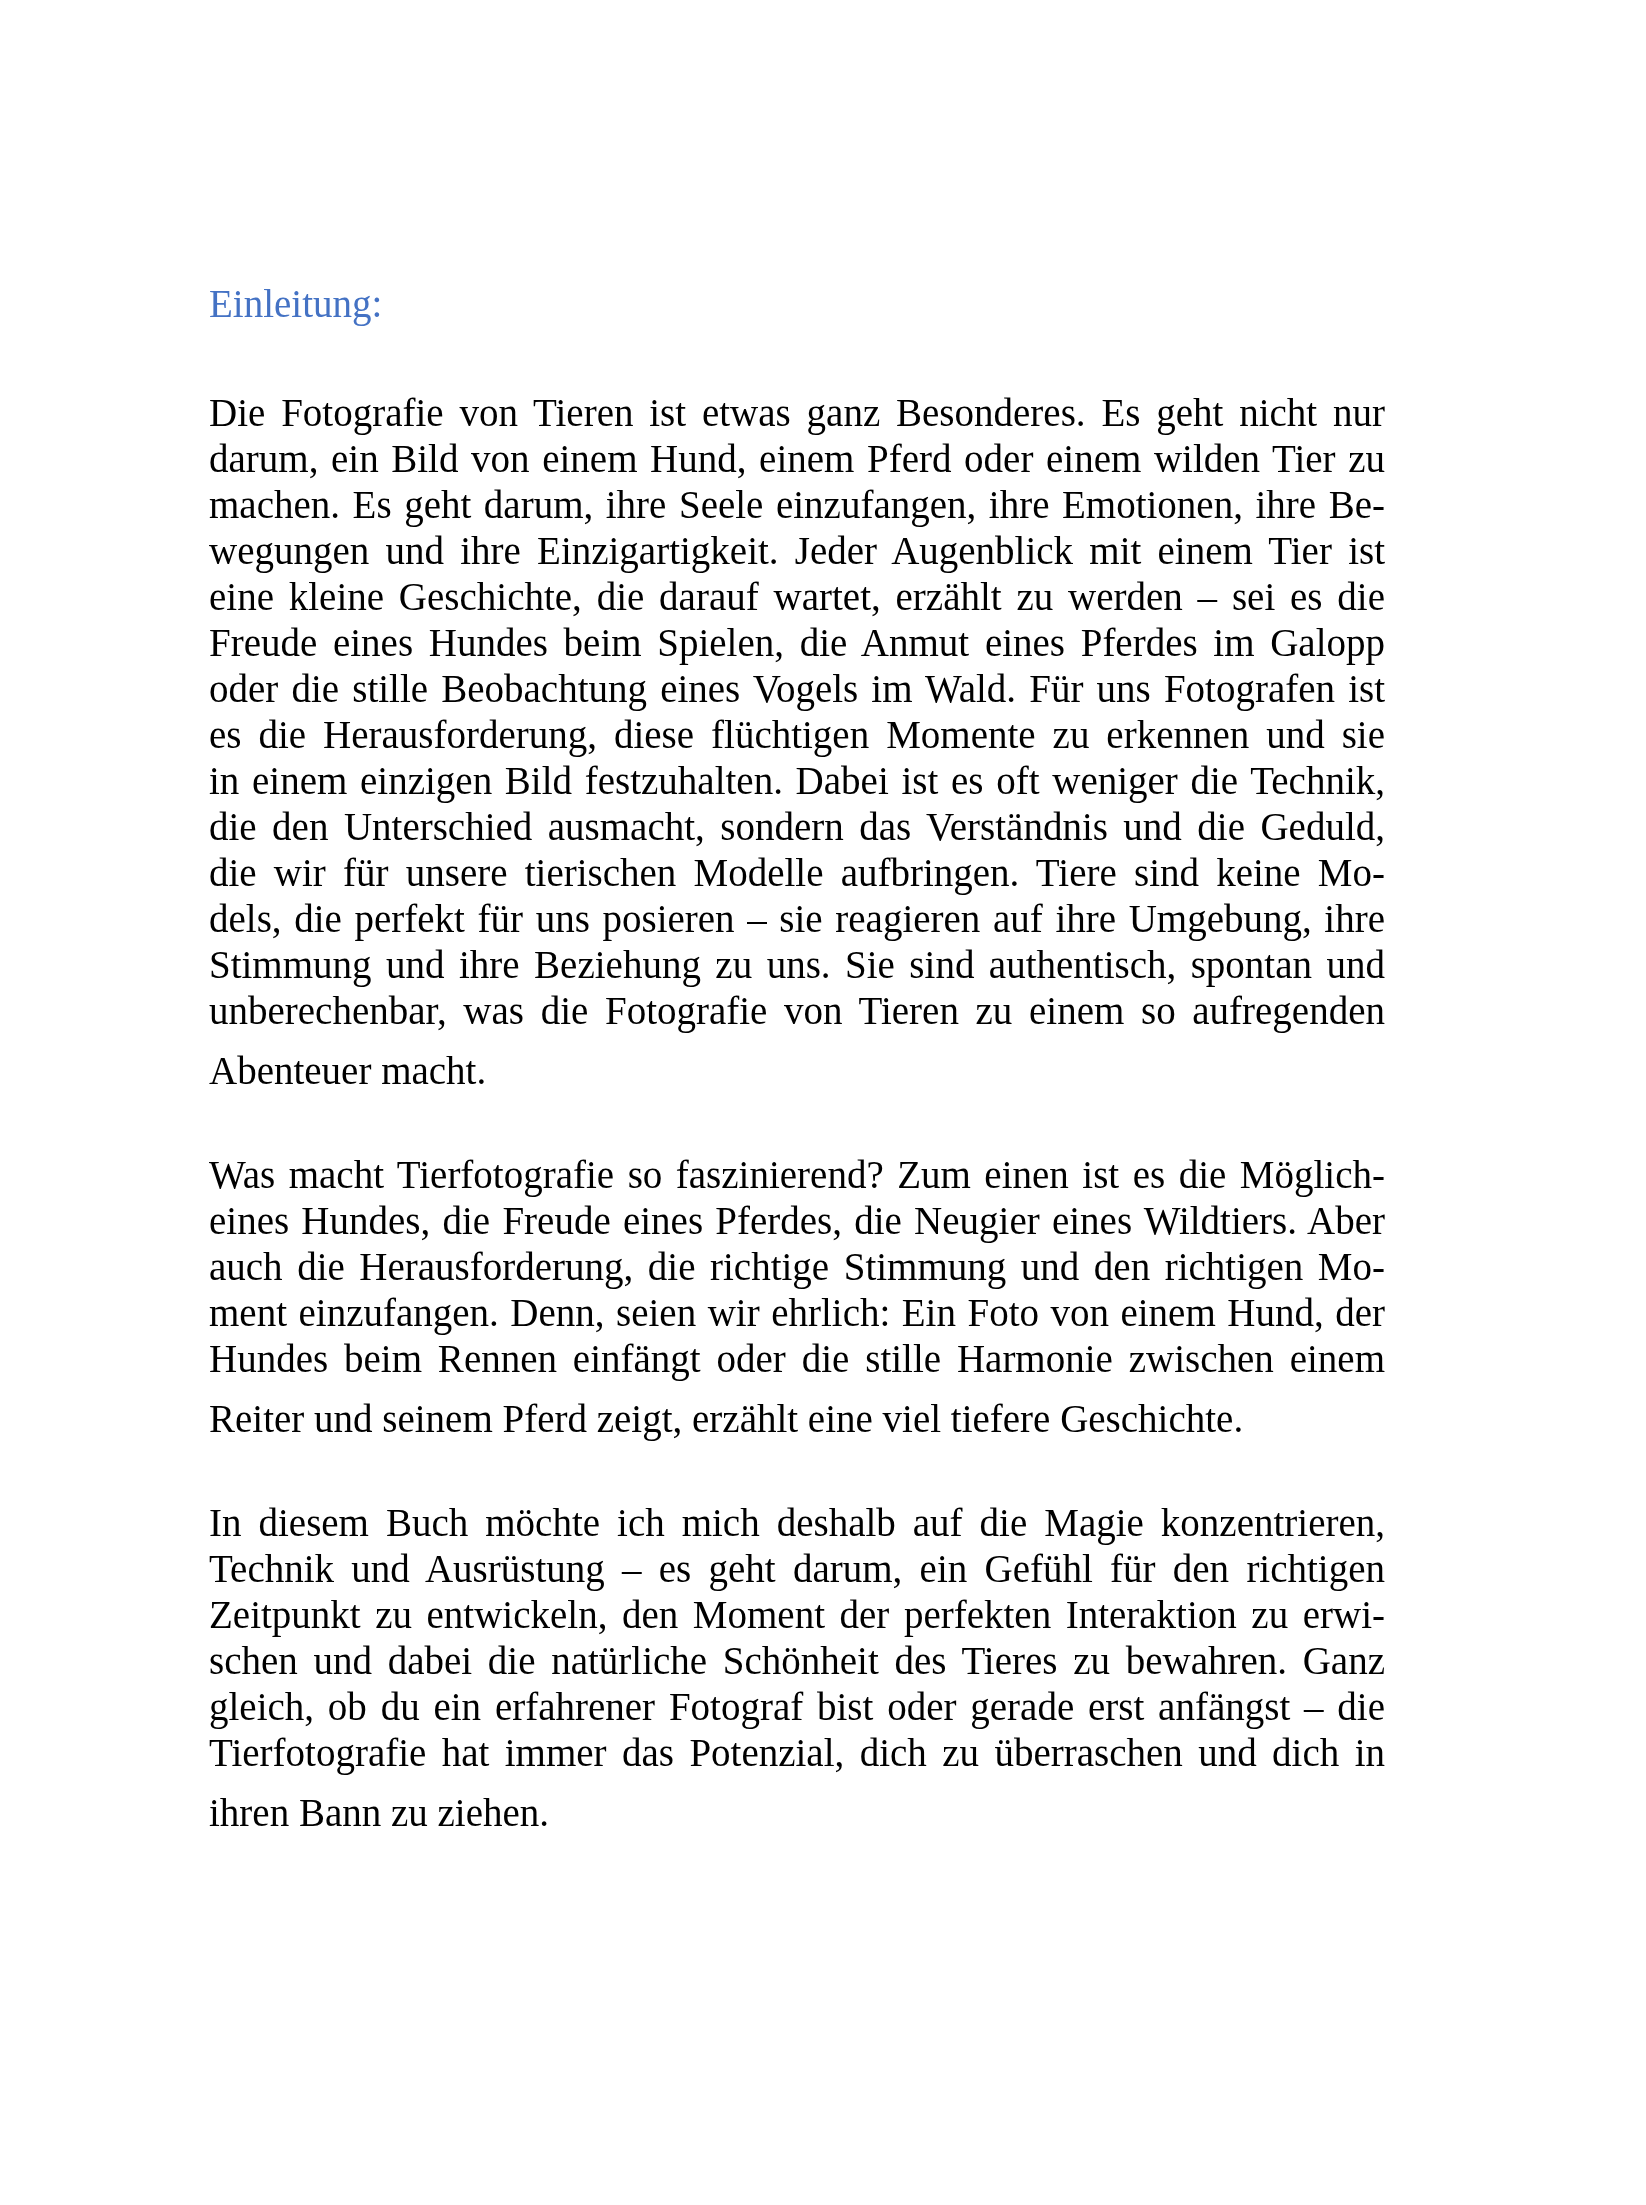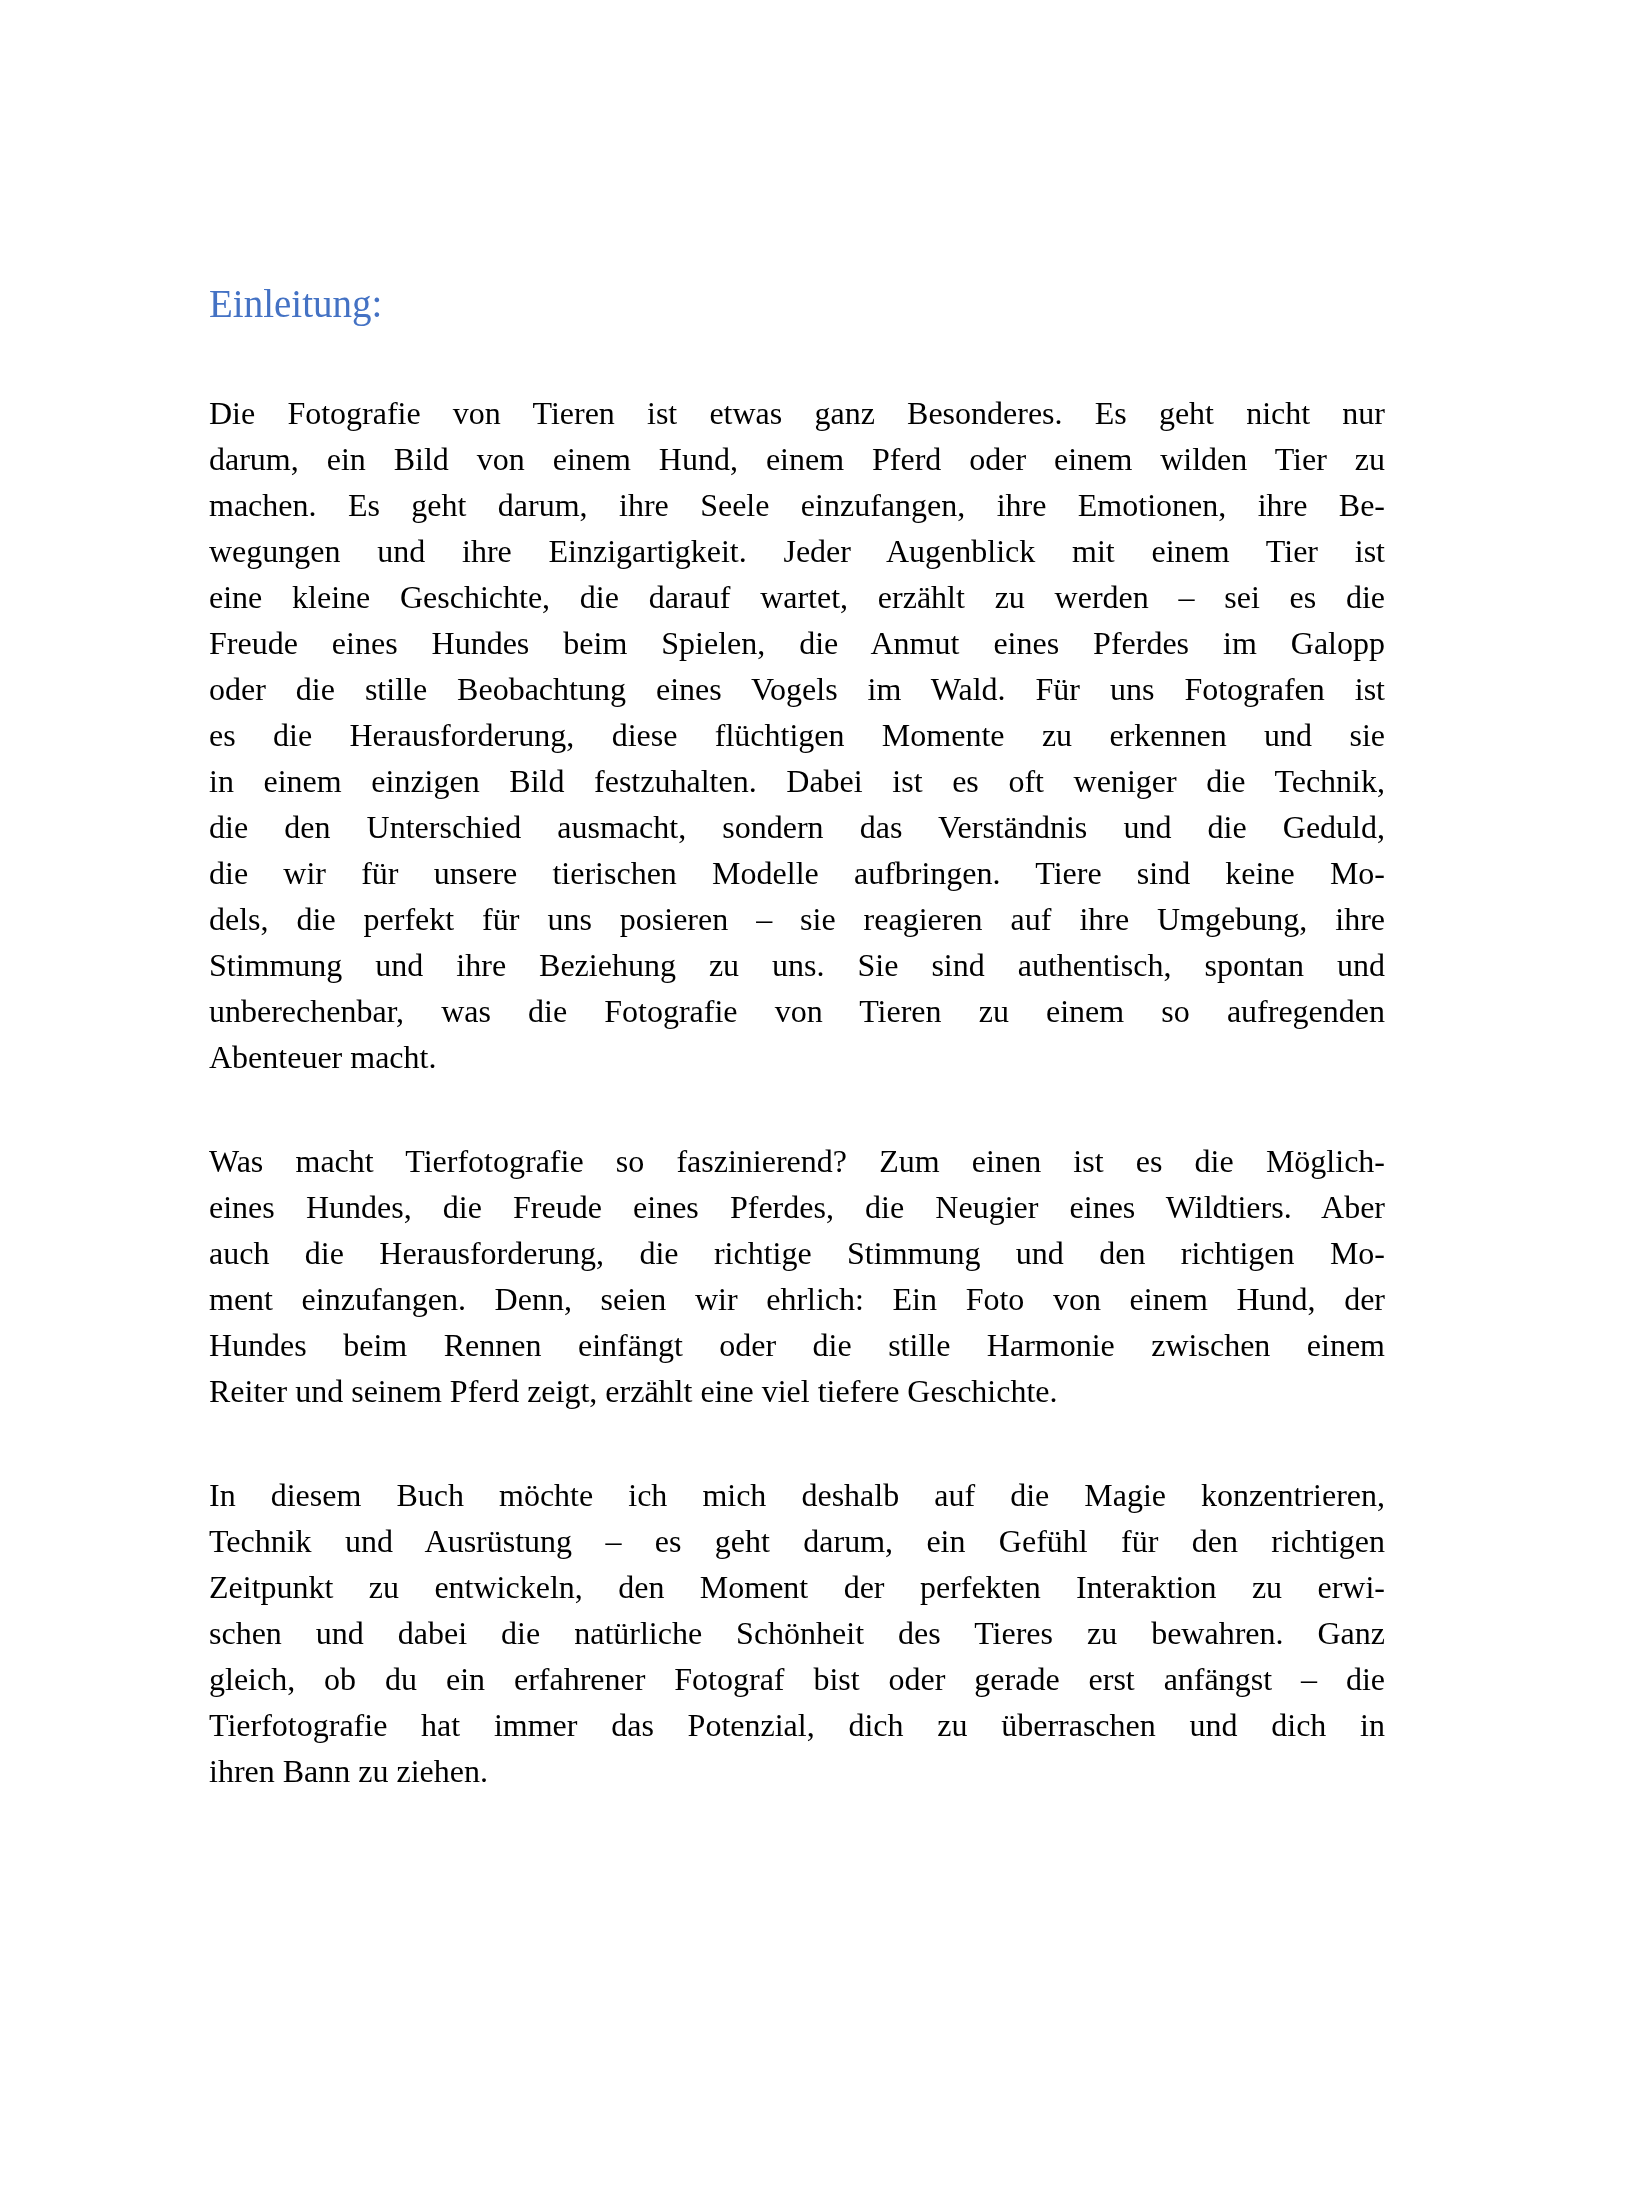--- a/index.html
+++ b/index.html
@@ -37,31 +37,32 @@
     position: absolute;
     left: 209px;
     top: 390px;
     width: 1176px;
   }
   .para {
     margin: 0 0 58px 0;
   }
   .line {
     display: block;
-    font-size: 32px;
+    font-size: 39px;
     line-height: 46px;
     height: 46px;
     white-space: nowrap;
     text-align: justify;
     text-align-last: justify;
     overflow: visible;
   }
   .line.last {
     text-align: center;
     text-align-last: left;
+    margin-top: 14px;
   }
 </style>
 </head>
 <body>
 
 <div class="page" style="background: rgb(255, 255, 255);">
   <h1 class="heading" style="color: rgb(68, 114, 196);">Einleitung:</h1>
 
   <div class="body-text" style="color: rgb(0, 0, 0);">
 

